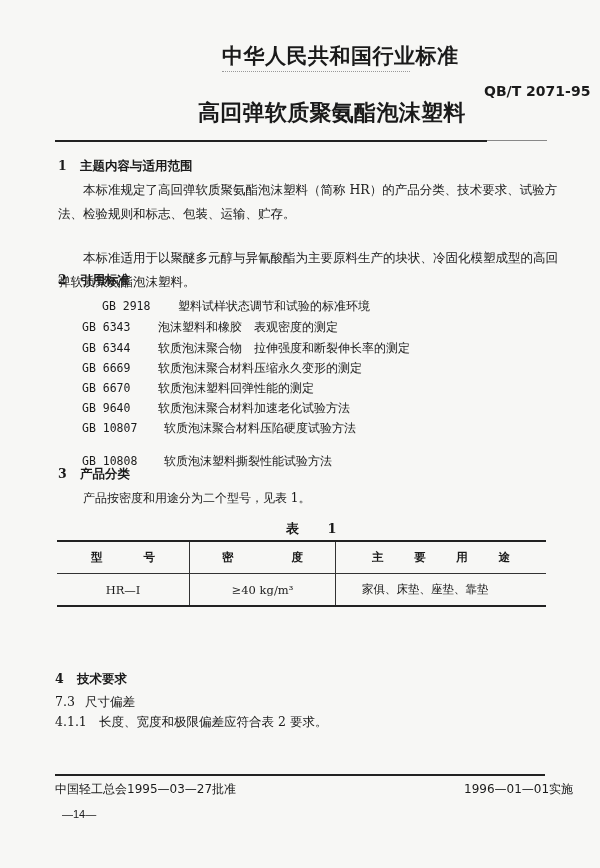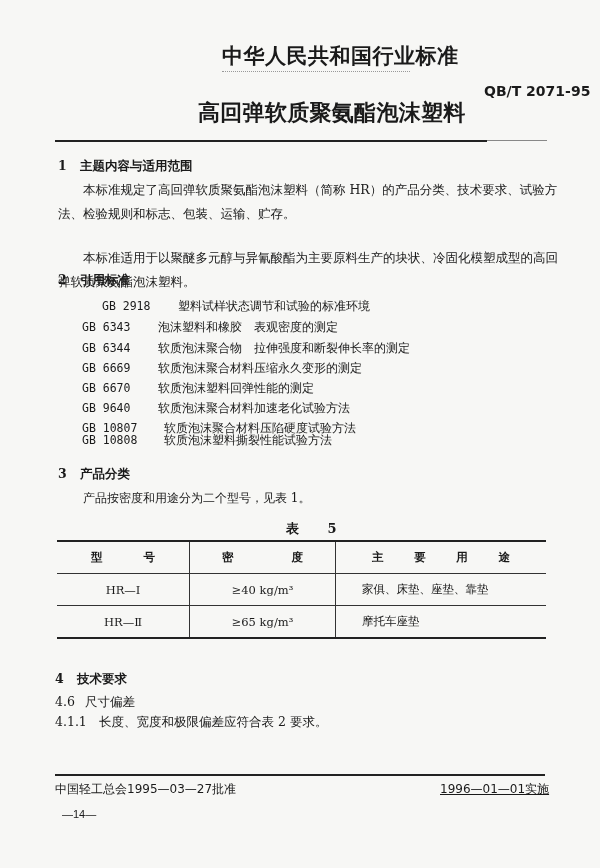--- a/index.html
+++ b/index.html
@@ -67,28 +67,28 @@
 <div class="abs sec" style="left:58px; top:272px;">
   <span class="num">2</span><span>引用标准</span>
 </div>
 <div class="abs ref" style="left:82px; top:298px;margin-left:20px;"><span class="code-no">GB 2918</span><span>塑料试样状态调节和试验的标准环境</span></div>
 <div class="abs ref" style="left:82px; top:319px;"><span class="code-no">GB 6343</span><span>泡沫塑料和橡胶　表观密度的测定</span></div>
 <div class="abs ref" style="left:82px; top:340px;"><span class="code-no">GB 6344</span><span>软质泡沫聚合物　拉伸强度和断裂伸长率的测定</span></div>
 <div class="abs ref" style="left:82px; top:360px;"><span class="code-no">GB 6669</span><span>软质泡沫聚合材料压缩永久变形的测定</span></div>
 <div class="abs ref" style="left:82px; top:380px;"><span class="code-no">GB 6670</span><span>软质泡沫塑料回弹性能的测定</span></div>
 <div class="abs ref" style="left:82px; top:400px;"><span class="code-no">GB 9640</span><span>软质泡沫聚合材料加速老化试验方法</span></div>
 <div class="abs ref" style="left:82px; top:420px;"><span class="code-no" style="width:82px;">GB 10807</span><span>软质泡沫聚合材料压陷硬度试验方法</span></div>
-<div class="abs ref" style="left:82px; top:432px;"><span class="code-no" style="width:82px;">GB 10808</span><span>软质泡沫塑料撕裂性能试验方法</span></div>
+<div class="abs ref" style="left:82px; top:453px;"><span class="code-no" style="width:82px;">GB 10808</span><span>软质泡沫塑料撕裂性能试验方法</span></div>
 
 <div class="abs sec" style="left:58px; top:466px;">
   <span class="num">3</span><span>产品分类</span>
 </div>
 <div class="abs para" style="left:83px; top:486px; font-size:12px;">产品按密度和用途分为二个型号，见表 1。</div>
 
-<div class="abs tbl-cap" style="left:286px; top:520px;">表 5</div>
+<div class="abs tbl-cap" style="left:286px; top:520px;">表 1</div>
 
 <table class="t1">
   <thead>
     <tr>
       <th style="width:132px;">
         <div class="spread-wide">
             <span>型</span>
             <span>号</span>
           </div>
       </th>
@@ -107,34 +107,29 @@
           </div>
       </th>
     </tr>
   </thead>
   <tbody>
     <tr>
       <td>HR—Ⅰ</td>
       <td>≥40 kg/m³</td>
       <td class="use">家俱、床垫、座垫、靠垫</td>
     </tr>
-    <tr>
-      <td style="border-bottom:none;">HR—Ⅱ</td>
-      <td style="border-bottom:none;">≥65 kg/m³</td>
-      <td class="use" style="border-bottom:none;">摩托车座垫</td>
-    </tr>
   </tbody>
 </table>
 
 <div class="abs sec" style="left:55px; top:671px;">
   <span class="num">4</span><span>技术要求</span>
 </div>
 <div class="abs sec" style="left:55px; top:694px; font-weight:normal;">
-  <span style="display:inline-block; width:30px;">4.6</span><span>尺寸偏差</span>
+  <span style="display:inline-block; width:30px;">7.3</span><span>尺寸偏差</span>
 </div>
 <div class="abs sec" style="left:55px; top:714px; font-weight:normal;">
   <span style="display:inline-block; width:44px;">4.1.1</span><span>长度、宽度和极限偏差应符合表 2 要求。</span>
 </div>
 
 <div class="abs bottom-rule"></div>
 <div class="abs foot" style="left:55px; top:781px;">中国轻工总会1995—03—27批准</div>
-<div class="abs foot" style="left:440px; top:781px;text-decoration:underline;">1996—01—01实施</div>
+<div class="abs foot" style="left:464px; top:781px;">1996—01—01实施</div>
 <div class="abs pageno" style="left:62px; top:808px;">—14—</div>
 
 </body></html>

